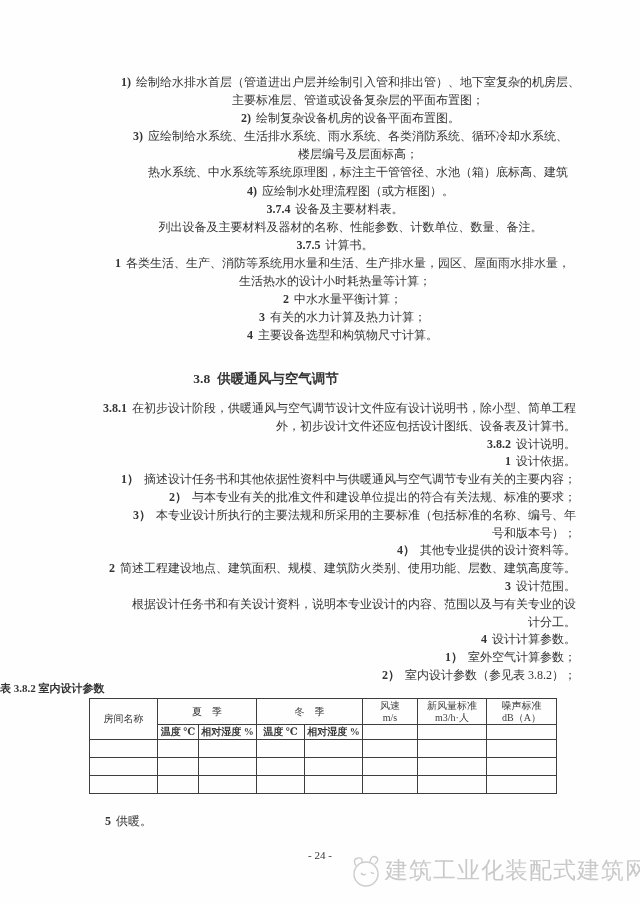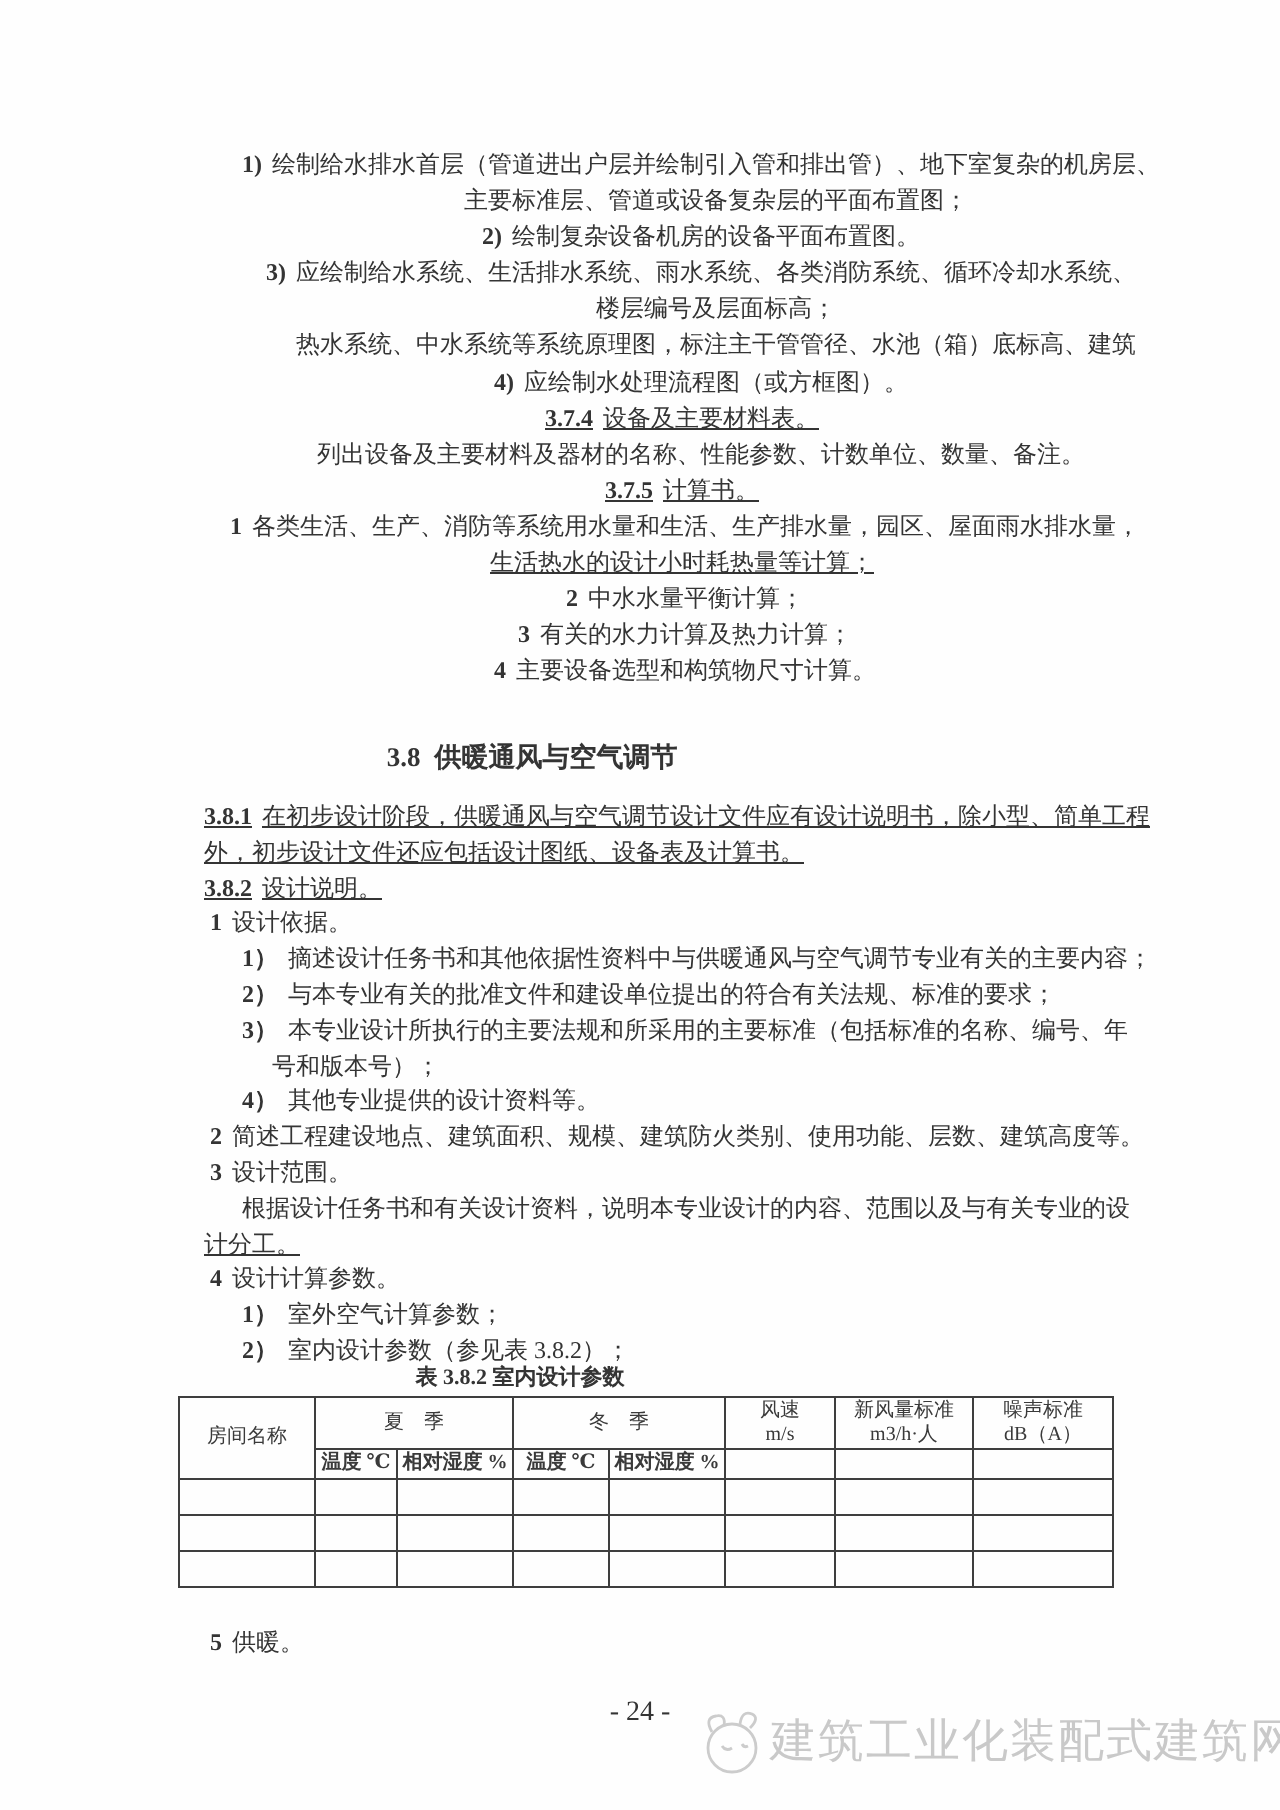--- a/index.html
+++ b/index.html
@@ -1,38 +1,38 @@
 <!DOCTYPE html>
 <html><head>
 <meta charset="utf-8">
 <style>
   html,body{margin:0;padding:0;}
   body{width:640px;height:905px;background:#ffffff;}
   .page{position:relative;width:640px;height:905px;background:#fefefe;overflow:hidden;
         font-family:"Liberation Serif","DejaVu Serif",serif;color:#343434;}
   .block{position:absolute;left:90px;}
   #blockA{top:73px;text-align:center;}
-  #blockB{top:400px;}
+  #blockB{top:400px;text-align:right;}
   #blockC{top:812px;}
   .ln{white-space:nowrap;height:18.1px;line-height:18.1px;font-size:12px;}
   #blockB .ln{height:17.8px;line-height:17.8px;}
-  .i0{margin-left:12px;text-decoration:underline;} .i1{margin-left:15px;} .i2{margin-left:31px;} .i3{margin-left:46px;}
+  .i0{margin-left:0;} .i1{margin-left:15px;} .i2{margin-left:31px;} .i3{margin-left:46px;}
   .m{font-weight:bold;margin-right:5px;}
   .heading{position:absolute;top:370px;left:0;width:532px;text-align:center;
            font-weight:bold;font-size:13.5px;white-space:nowrap;}
   .heading .num{margin-right:7px;}
-  .tbl-title{position:absolute;top:681px;left:0;width:520px;text-align:center;
+  .tbl-title{position:absolute;top:681px;left:0;width:520px;
              font-weight:bold;font-size:11px;white-space:nowrap;}
   table.params{position:absolute;top:698px;left:89px;width:467px;border-collapse:collapse;
                table-layout:fixed;font-size:10px;color:#3a3a3a;}
   table.params td{border:1px solid #3e3e3e;text-align:center;vertical-align:middle;
                   padding:0;line-height:11.5px;overflow:hidden;}
   tr.h1{height:26px;} tr.h2{height:15px;font-weight:bold;} tr.r{height:18px;}
   .note{position:absolute;top:796px;left:138px;font-size:10.5px;white-space:nowrap;color:#3a3a3a;}
-  .pagenum{position:absolute;top:849px;left:0;width:640px;text-align:center;font-size:14px;}
+  .pagenum{position:absolute;top:849px;left:0;width:640px;text-align:center;font-size:11px;}
   .watermark{position:absolute;top:851px;left:347px;display:flex;align-items:center;
              color:#c9c9c9;}
   .watermark .wm-text{font-size:23px;letter-spacing:1px;white-space:nowrap;
                       font-family:"Liberation Serif","DejaVu Serif",serif;}
   .wm-logo{width:36px;height:38px;margin-right:2px;}
 </style>
 </head>
 <body>
 
 <div class="page">

